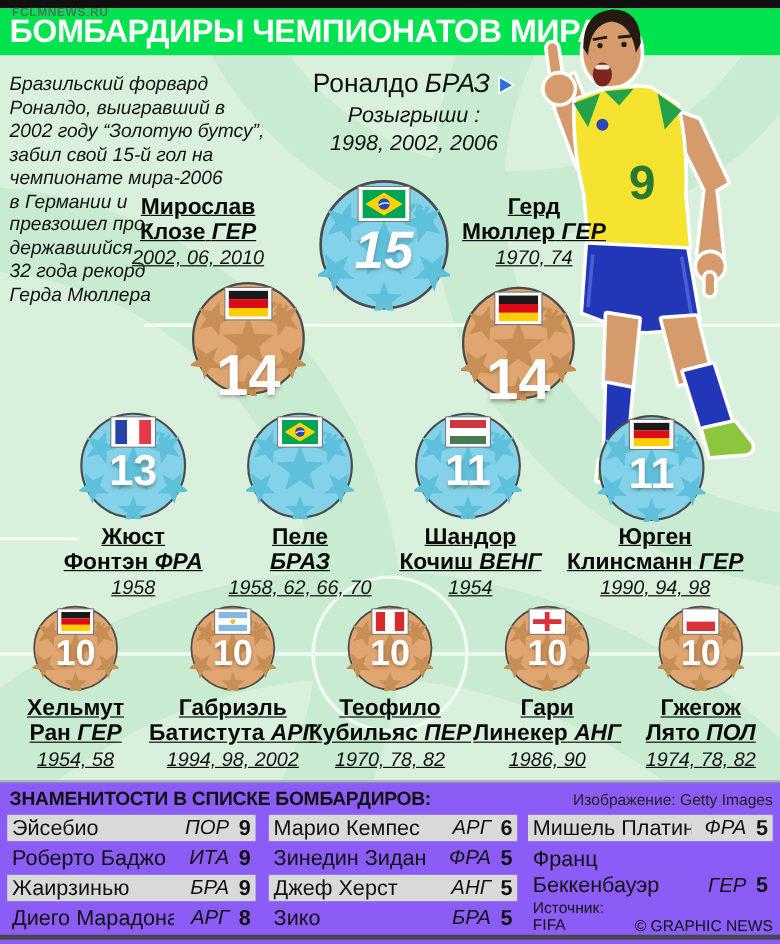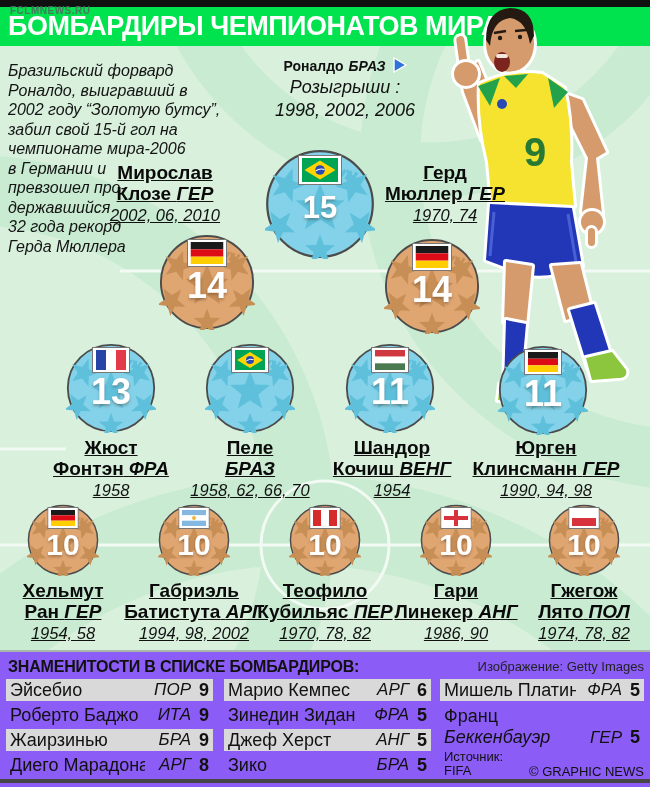--- a/index.html
+++ b/index.html
@@ -14,32 +14,32 @@
   .titlebar{left:0;top:7px;width:650px;height:39px;background:#00e24e;z-index:2;}
   .title{position:absolute;left:8px;top:4px;font-size:27px;font-weight:bold;color:#fff;
          letter-spacing:-0.5px;white-space:nowrap;}
   .watermark{position:absolute;left:10px;top:-2px;font-size:10px;font-weight:bold;
              color:rgba(80,105,95,.85);letter-spacing:.5px;}
   
   .intro{left:8px;top:61px;width:245px;font-size:16px;line-height:19.5px;font-style:italic;
          color:#141414;white-space:pre-line;z-index:2;}
   
   .leader{left:235px;top:57px;width:220px;text-align:center;z-index:5;}
-  .leader .l1{font-size:14px;font-weight:bold;white-space:nowrap;}
+  .leader .l1{font-size:22px;font-weight:normal;white-space:nowrap;}
   .leader .lcode{font-style:italic;margin-left:5px;}
   .leader .cap,.leader .yrs{font-style:italic;font-size:18px;line-height:23px;}
   .arrow-ic{display:inline-block;vertical-align:-2px;margin-left:7px;}
   
   .ball{position:absolute;z-index:4;}
   .ball svg.bsvg{position:absolute;left:0;top:0;width:100%;height:100%;}
   .ball .num{position:absolute;left:0;right:0;top:50%;transform:translateY(-38%);
              text-align:center;font-weight:bold;color:#fff;line-height:1;
              text-shadow:0 2px 3px rgba(60,40,20,.35);}
-  .r55{width:110px;height:110px;} .r55 .num{font-size:31px;}
-  .r48{width:96px;height:96px;}  .r48 .num{font-size:36px;}
+  .r55{width:110px;height:110px;} .r55 .num{font-size:44px;font-style:italic;}
+  .r48{width:96px;height:96px;}  .r48 .num{font-size:48px;margin-top:26px;}
   .r45{width:90px;height:90px;}  .r45 .num{font-size:36px;}
   .r36{width:72px;height:72px;}  .r36 .num{font-size:30px;transform:translateY(-34%);}
   .flag{position:absolute;left:50%;transform:translateX(-50%);display:block;background:#fff;
         border:2px solid #fff;box-shadow:0 0 0 1px #777;}
   .flag svg{display:block;width:100%;height:100%;}
   .r55 .flag{top:7px;width:42px;height:28px;}
   .r48 .flag{top:6px;width:38px;height:26px;}
   .r45 .flag{top:5px;width:36px;height:24px;}
   .r36 .flag{top:4px;width:29px;height:20px;}
   
@@ -56,21 +56,21 @@
   .fhead{position:absolute;left:8px;top:6px;font-size:16px;font-weight:bold;letter-spacing:-0.2px;}
   .credit{position:absolute;right:6px;top:7px;font-size:13px;color:#222;margin-left:40px;}
   .tcol{position:absolute;top:27px;width:207px;}
   .trow{display:flex;align-items:center;height:22px;margin-bottom:3px;padding:0 4px;font-size:18px;}
   .shade{background:#d9d9d9;}
   .tname{flex:1;white-space:nowrap;overflow:hidden;}
   .tcode{width:46px;text-align:right;font-style:italic;font-size:17px;}
   .tgoals{width:18px;text-align:right;font-weight:bold;}
   .beck{padding:2px 4px 0 4px;font-size:18px;line-height:21px;}
   .beck2{display:flex;align-items:center;}
-  .beck2 .bn{flex:1;font-style:italic;}
+  .beck2 .bn{flex:1;}
   .srcblk{position:absolute;left:444px;top:98px;font-size:13px;line-height:14px;}
   .cpy{position:absolute;right:6px;top:112px;font-size:13px;}
   .botline{position:absolute;left:0;top:127px;width:650px;height:4px;background:#474747;}
 </style>
 </head>
 <body>
 
 <svg width="0" height="0" style="position:absolute">
   <defs>
     <symbol id="ballsym" viewBox="0 0 100 100">

